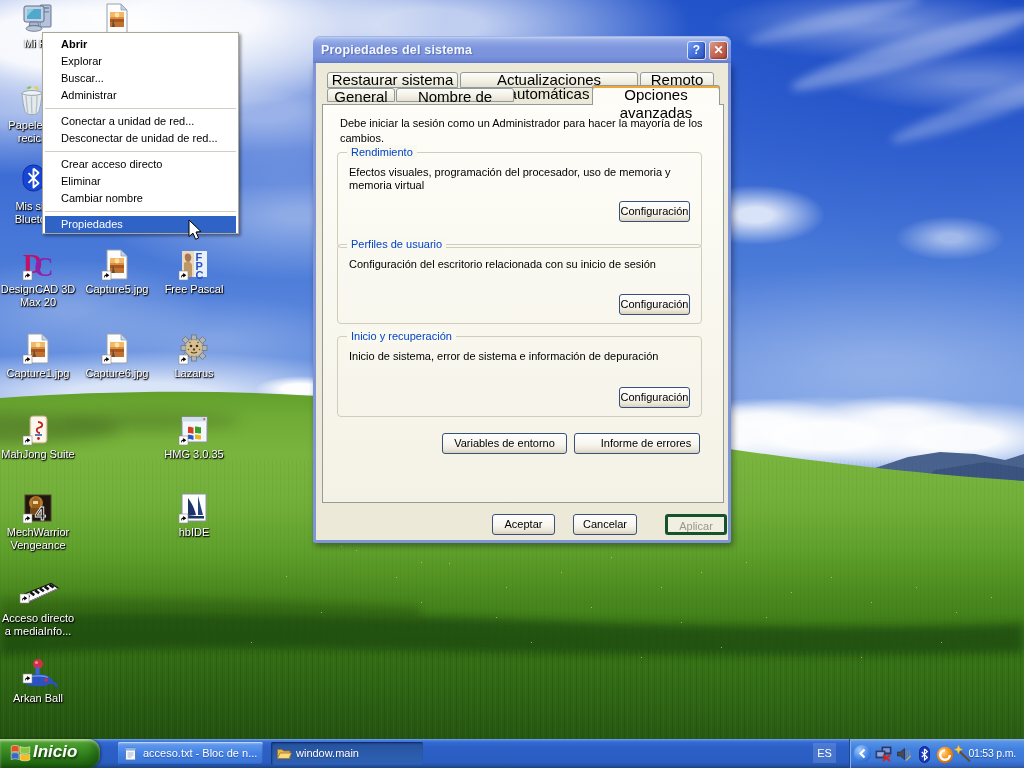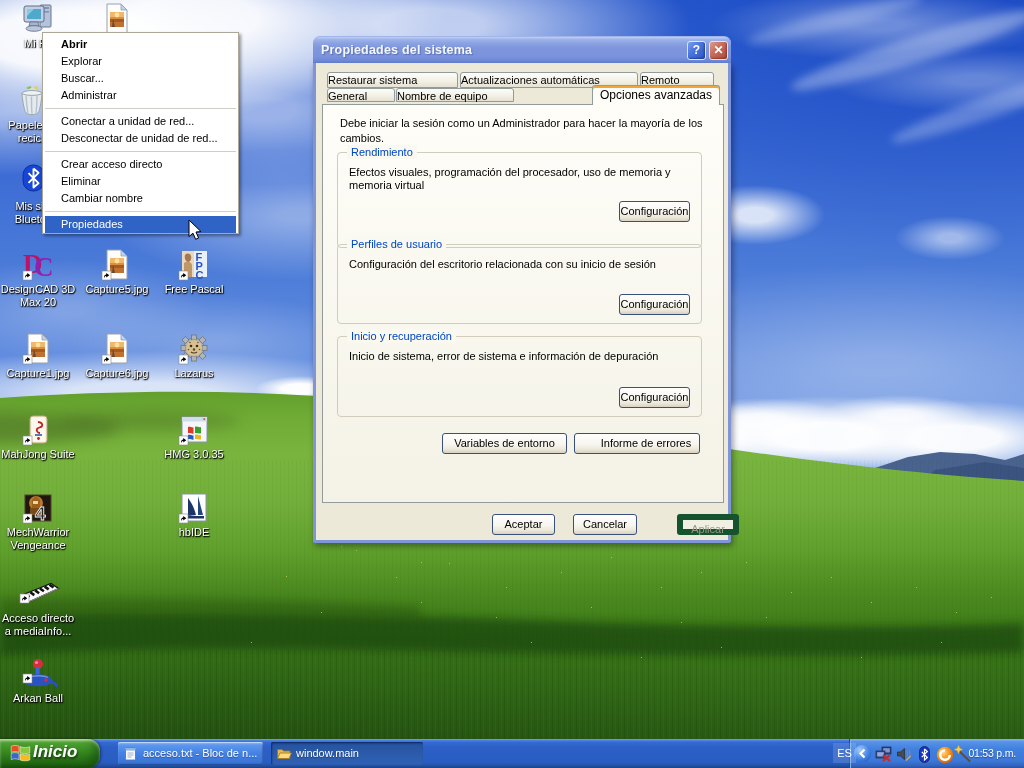--- a/index.html
+++ b/index.html
@@ -54,44 +54,44 @@
 #startbtn .txt{position:absolute;left:33px;top:3px;font-size:17px;font-weight:bold;font-style:italic;color:#fff;text-shadow:1px 2px 2px rgba(0,0,0,.5);}
 .taskbtn{position:absolute;top:3px;height:23px;border-radius:2px;font-size:11px;color:#fff;}
 #tb1{left:118px;width:145px;background:linear-gradient(180deg,#8db7f4 0%,#5d96ec 14%,#4381e4 50%,#3a76d8 88%,#3264bd 100%);box-shadow:inset 0 1px 1px rgba(255,255,255,.5),inset -1px -1px 1px rgba(0,20,80,.3);}
 #tb2{left:271px;width:152px;background:linear-gradient(180deg,#1e4894 0%,#26549f 12%,#2c5cad 60%,#2e60b4 100%);box-shadow:inset 1px 1px 2px rgba(0,10,60,.55);}
 .taskbtn span{position:absolute;left:25px;top:5px;white-space:nowrap;text-shadow:0 1px 1px rgba(0,0,40,.35);}
 .taskbtn svg{position:absolute;left:5px;top:4px;}
 #tray{position:absolute;left:849px;top:0;width:175px;height:29px;
 background:linear-gradient(180deg,#86b3ee 0%,#5792e6 10%,#4080de 35%,#3c78d8 75%,#3567c4 90%,#2a549e 100%);
 border-left:1px solid #1d4893;box-shadow:inset 1px 0 0 #7fb0ee;}
 #clock{position:absolute;right:8px;top:8px;font-size:10.5px;letter-spacing:-.2px;color:#fff;text-shadow:0 1px 1px rgba(0,0,50,.4);}
-#esbox{position:absolute;left:813px;top:4px;width:23px;height:20px;background:rgba(205,222,248,.18);color:#fff;font-size:11px;text-align:center;line-height:20px;z-index:2;margin-left:20px;}
+#esbox{position:absolute;left:813px;top:4px;width:23px;height:20px;background:rgba(205,222,248,.18);color:#fff;font-size:11px;text-align:center;line-height:20px;z-index:2;}
 .tico{position:absolute;top:7px;}
 
 #menu{position:absolute;left:42px;top:32px;width:197px;height:202px;background:#fff;border:1px solid #aca899;box-shadow:2px 2px 3px rgba(0,0,0,.4);box-sizing:border-box;padding-top:3px;z-index:30;}
 #menu .mi{height:17px;line-height:17px;font-size:11px;color:#000;padding-left:18px;position:relative;}
 #menu .sep{height:1px;background:#d0cec2;margin:4px 2px 4px 2px;}
 #menu .hi{background:#2f63c5;color:#fff;margin:4px 2px;padding-left:16px;}
 #menu .b{font-weight:bold;}
 
 #dlg{position:absolute;left:313px;top:63px;width:418px;height:480px;z-index:20;box-sizing:border-box;
 background:#ece9d8;border:3px solid #7f95d8;border-top:none;border-radius:0 0 3px 3px;box-shadow:2px 3px 6px rgba(0,0,20,.4);}
 #titlebar{position:absolute;left:-3px;top:-27px;width:418px;height:27px;border-radius:7px 7px 0 0;box-sizing:border-box;
 background:linear-gradient(180deg,#c2d0f0 0%,#9fb4e8 9%,#8da4e3 22%,#7e96dd 42%,#7b93dc 75%,#7089d4 90%,#6largecb 100%);
 background:linear-gradient(180deg,#c2d0f0 0%,#9fb4e8 9%,#8da4e3 22%,#7e96dd 42%,#7b93dc 75%,#7089d4 90%,#6279cb 100%);
 border-top:1px solid #a0b4ea;}
 #titlebar .t{position:absolute;left:8px;top:6px;font-size:12.5px;font-weight:bold;color:#f4f7fd;text-shadow:1px 1px 1px rgba(60,80,150,.55);letter-spacing:.2px;}
 .capbtn{position:absolute;top:4px;width:19px;height:19px;border-radius:3px;border:1px solid #dbe4f8;box-sizing:border-box;color:#fff;font-size:12px;font-weight:bold;text-align:center;line-height:16px;}
 #helpbtn{left:374px;background:linear-gradient(135deg,#7ba0ef 0%,#4a77e0 40%,#2d55be 100%);box-shadow:inset -1px -1px 2px rgba(0,10,90,.4);}
 #closebtn{left:396px;background:linear-gradient(135deg,#dd9d8f 0%,#c86f5c 40%,#ad4a37 100%);box-shadow:inset -1px -1px 2px rgba(80,10,0,.4);}
 
-.tab{position:absolute;box-sizing:border-box;border:1px solid #919b9c;border-radius:3px 3px 0 0;background:linear-gradient(180deg,#fdfdfa 0%,#f2f0e4 60%,#e5e1d2 100%);font-size:11px;color:#000;}
+.tab{position:absolute;box-sizing:border-box;border:1px solid #919b9c;border-radius:3px 3px 0 0;background:linear-gradient(180deg,#fdfdfa 0%,#f2f0e4 60%,#e5e1d2 100%);font-size:15px;text-align:center;color:#000;}
 .trow1{top:9px;height:16px;line-height:14px;}
 .trow2{top:25px;height:14px;line-height:15px;}
-#tabactive{position:absolute;box-sizing:border-box;top:22px;height:20px;left:276px;width:128px;background:#fdfcf6;border:1px solid #919b9c;border-bottom:none;border-radius:3px 3px 0 0;font-size:12px;text-align:center;line-height:18px;z-index:6;box-shadow:inset 0 2px 0 #f1a63c;}
+#tabactive{position:absolute;box-sizing:border-box;top:22px;height:20px;left:276px;width:128px;background:#fdfcf6;border:1px solid #919b9c;border-bottom:none;border-radius:3px 3px 0 0;font-size:15px;text-align:center;line-height:18px;z-index:6;box-shadow:inset 0 2px 0 #f1a63c;}
 #panel{position:absolute;left:6px;top:41px;width:402px;height:399px;box-sizing:border-box;border:1px solid #919b9c;background:linear-gradient(180deg,#fefdf8,#f4f2e6);z-index:5;}
 .gbox{position:absolute;left:14px;width:365px;box-sizing:border-box;border:1px solid #d0cdbd;border-radius:4px;}
 .gbox .lbl{position:absolute;left:9px;top:-8px;font-size:11px;color:#0044c8;padding:0 4px;background:#faf9f0;line-height:14px;}
 .gbox .body{position:absolute;left:11px;top:13px;font-size:11px;color:#000;line-height:13px;white-space:nowrap;}
 .btn{position:absolute;box-sizing:border-box;height:21px;border:1px solid #39507c;border-radius:3px;background:linear-gradient(180deg,#ffffff 0%,#f7f5ee 55%,#ece8da 80%,#d9d1c0 100%);font-size:11px;text-align:center;color:#000;line-height:18px;}
 .cfg{left:281px;width:71px;}
 
 .dico{position:absolute;width:76px;text-align:center;z-index:3;}
 .dico svg{display:block;margin:0 auto;}
 .dico .lab{margin-top:2px;font-size:11px;line-height:12.5px;color:#fff;text-shadow:1px 1px 1px #000,0 1px 2px rgba(0,0,0,.85);}
@@ -404,21 +404,21 @@
     <div class="gbox" style="top:231px;height:81px;">
       <div class="lbl">Inicio y recuperación</div>
       <div class="body">Inicio de sistema, error de sistema e información de depuración</div>
       <div class="btn cfg" style="top:50px;">Configuración</div>
     </div>
     <div class="btn" style="left:119px;top:328px;width:125px;">Variables de entorno</div>
     <div class="btn" style="left:251px;top:328px;width:126px;padding-left:18px;">Informe de errores</div>
   </div>
   <div class="btn" style="left:176px;top:451px;width:63px;">Aceptar</div>
   <div class="btn" style="left:257px;top:451px;width:64px;">Cancelar</div>
-  <div class="btn" style="left:361px;top:451px;width:62px;border:6px solid #14532d;color:#9a9889;background:#f1efe2;">Aplicar</div>
+  <div class="btn" style="left:349px;top:451px;width:62px;border:3px solid #14532d;color:#9a9889;background:#f1efe2;">Aplicar</div>
 </div>
 
 <div id="taskbar">
   <div class="taskbtn" id="tb1">
     <svg width="15" height="15" viewBox="0 0 15 15">
       <rect x="2.5" y="2" width="10" height="12" rx="1" fill="#f6faff" stroke="#5078b8" stroke-width="0.9"></rect>
       <rect x="2.5" y="2" width="10" height="2.6" fill="#8cb4e4"></rect>
       <path d="M4.5,7 L10.5,7 M4.5,9 L10.5,9 M4.5,11 L8.5,11" stroke="#90a0b4" stroke-width="0.8"></path>
     </svg>
     <span>acceso.txt - Bloc de n...</span>

